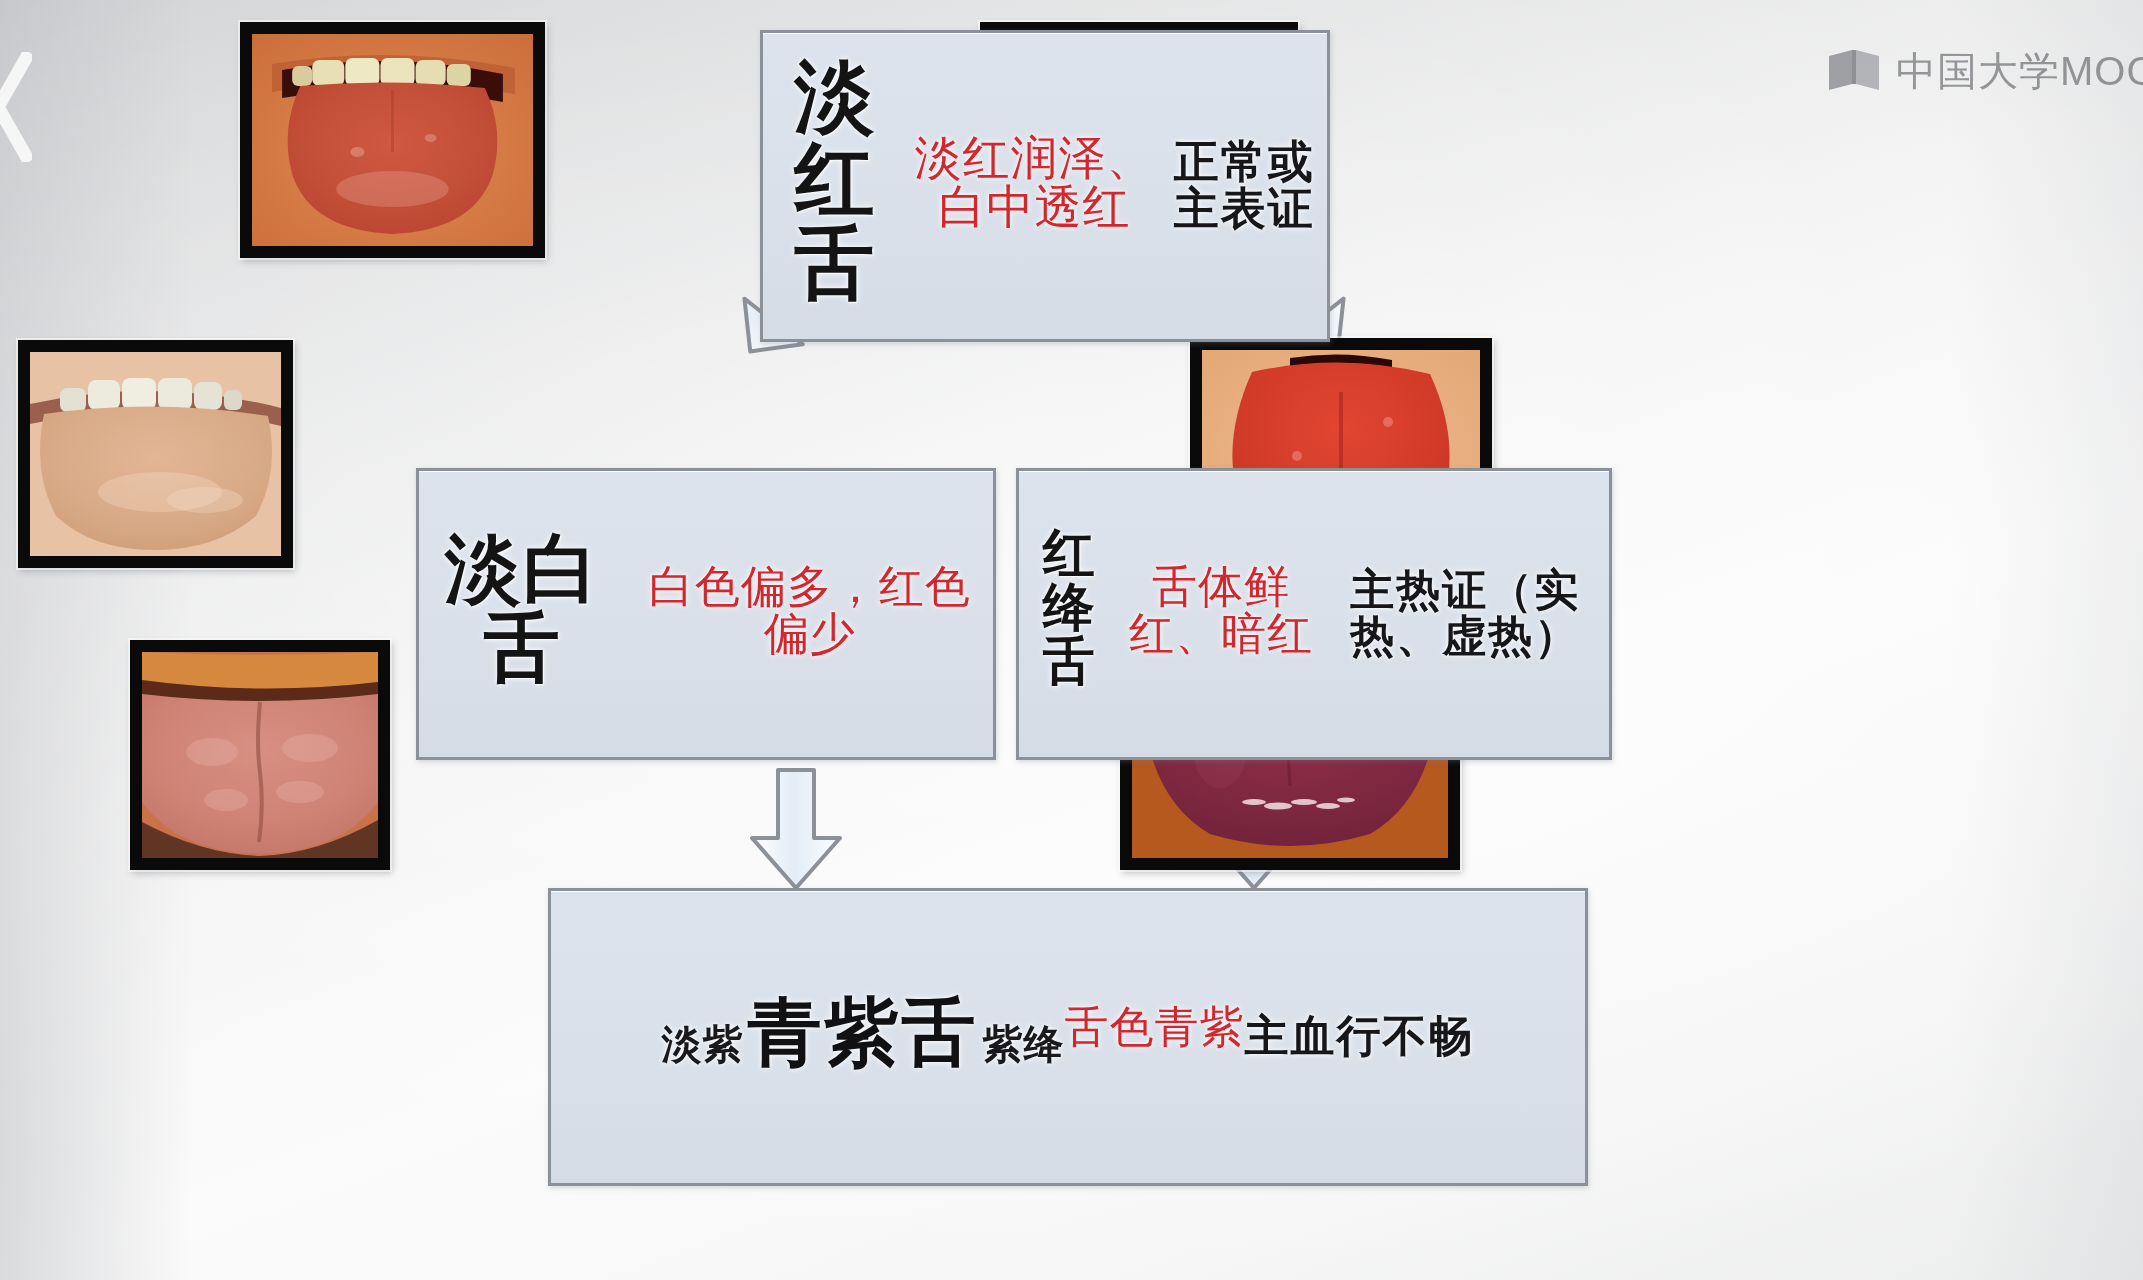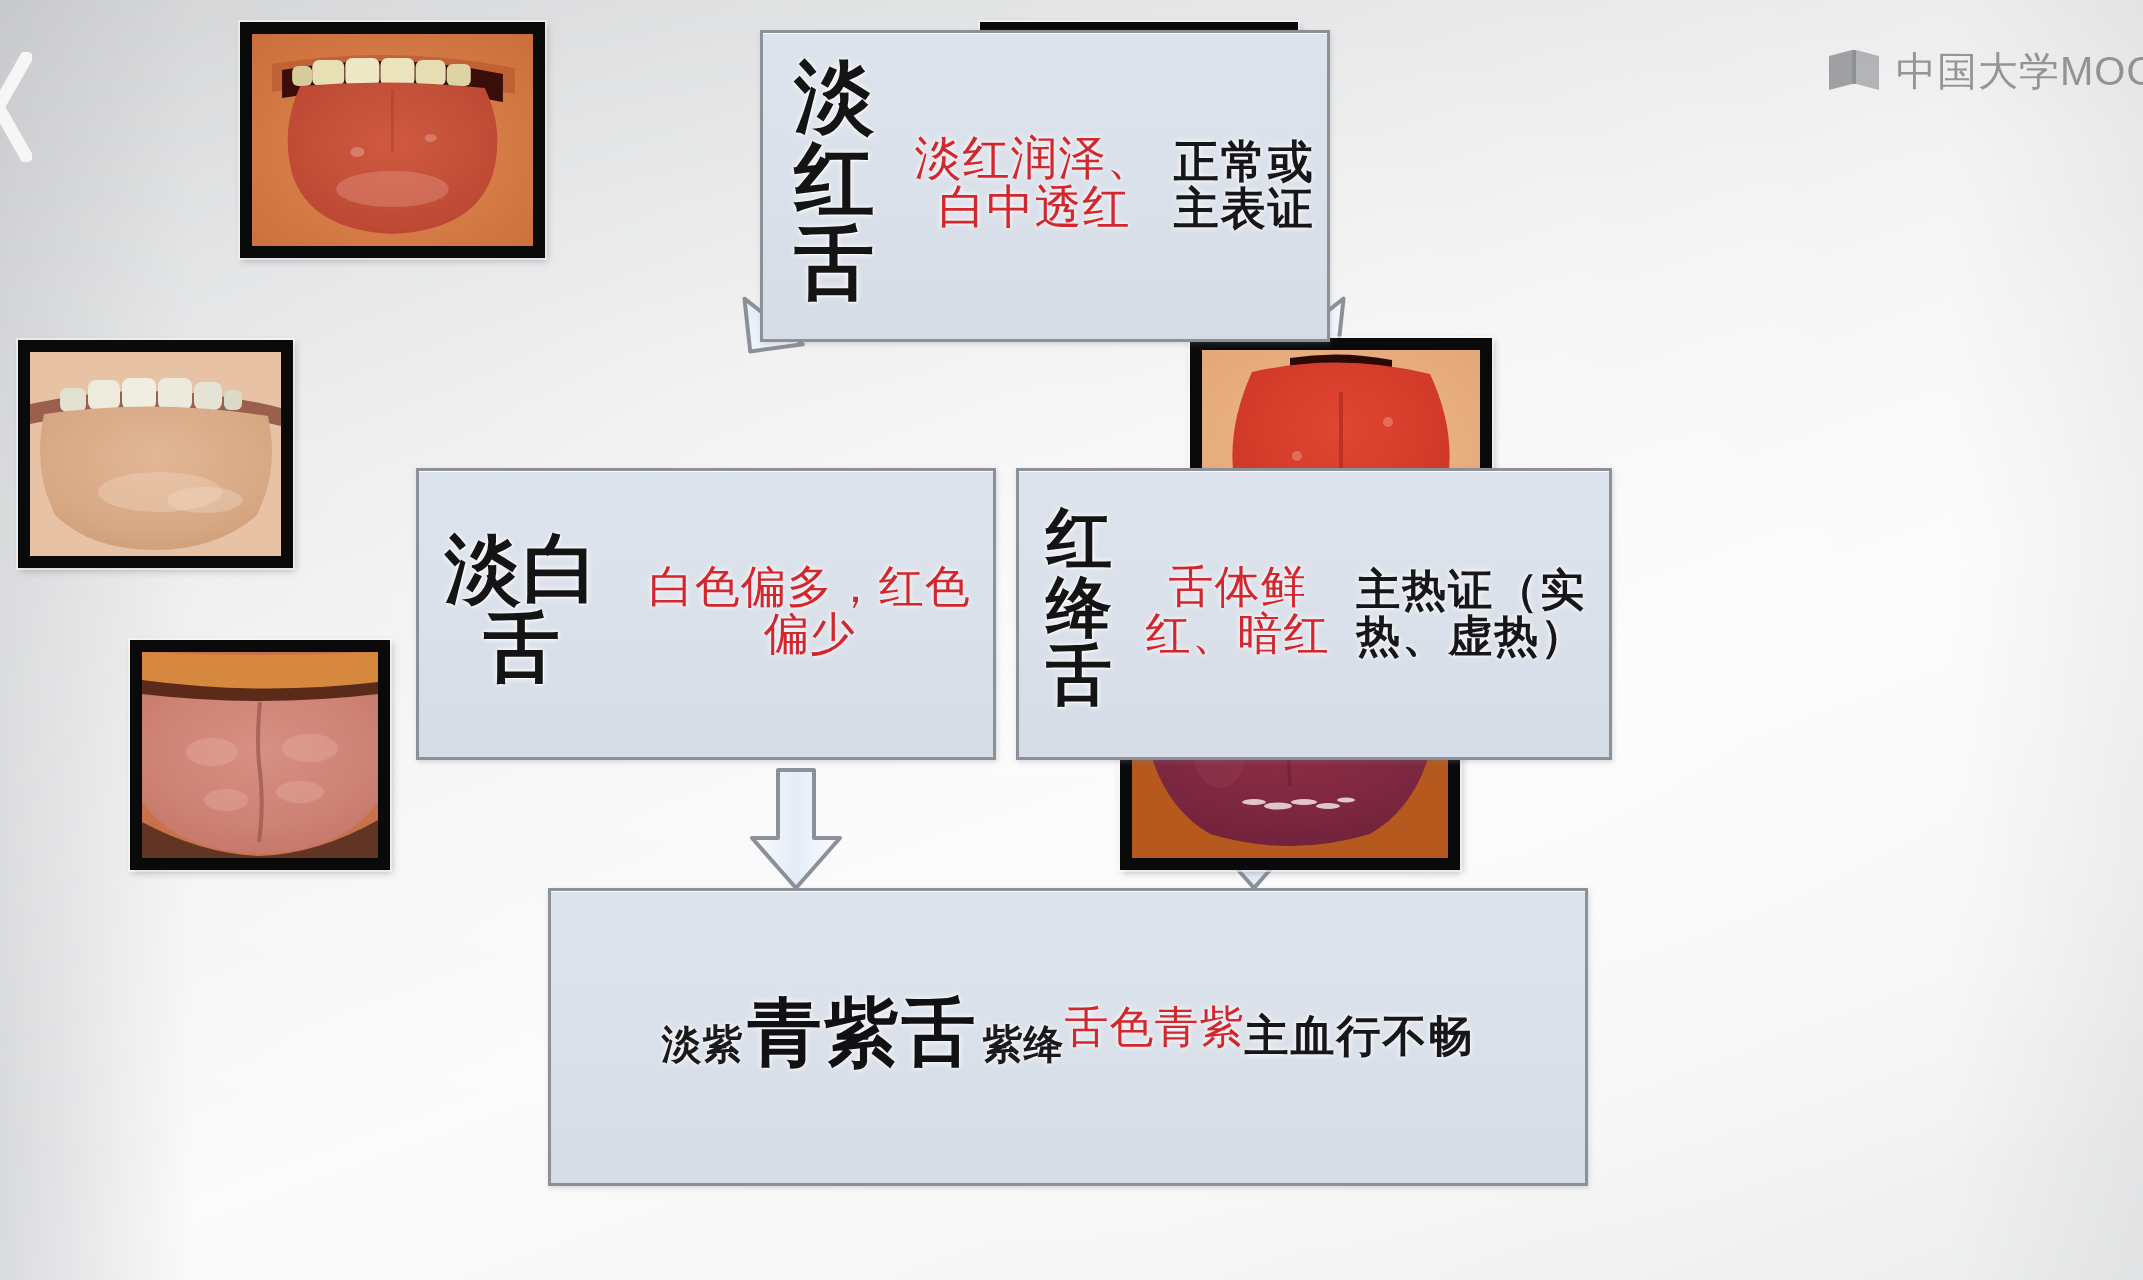--- a/index.html
+++ b/index.html
@@ -66,21 +66,21 @@
   #box-top .hl  { font-size: 80px; margin-bottom: 10px; }
   #box-top .rl  { font-size: 47px; margin-bottom: 6px; }
   #box-top .bl  { font-size: 45px; }
 
   #box-pale     { left: 416px;  top: 468px; width: 580px;  height: 292px; }
   #box-pale .hl { font-size: 76px; margin-bottom: 10px; }
   #box-pale .rl { font-size: 45px; margin-bottom: 6px; }
   #box-pale .bl { font-size: 44px; }
 
   #box-red      { left: 1016px; top: 468px; width: 596px;  height: 292px; }
-  #box-red .hl  { font-size: 66px; margin-bottom: 12px; }
+  #box-red .hl  { font-size: 52px; margin-bottom: 12px; }
   #box-red .rl  { font-size: 45px; margin-bottom: 6px; }
   #box-red .bl  { font-size: 44px; }
 
   #box-purple   { left: 548px;  top: 888px; width: 1040px;  height: 298px; text-align: center; }
   #box-purple .hl-row { display: flex; align-items: baseline; justify-content: center; margin-bottom: 8px; }
   #box-purple .sm { font-size: 40px; color: #1a1a1d; font-weight: 700; letter-spacing: 1px;
                     text-shadow: 0 0 3px #f5f7fa, 0 0 6px #ffffff; }
   #box-purple .lg { font-size: 74px; color: #111113; font-weight: 700; letter-spacing: 3px;
                     text-shadow: 0 0 3px #f4f6f9, 0 0 6px #ffffff; margin: 0 4px; }
   #box-purple .rl { font-size: 44px; margin-bottom: 19px; }

